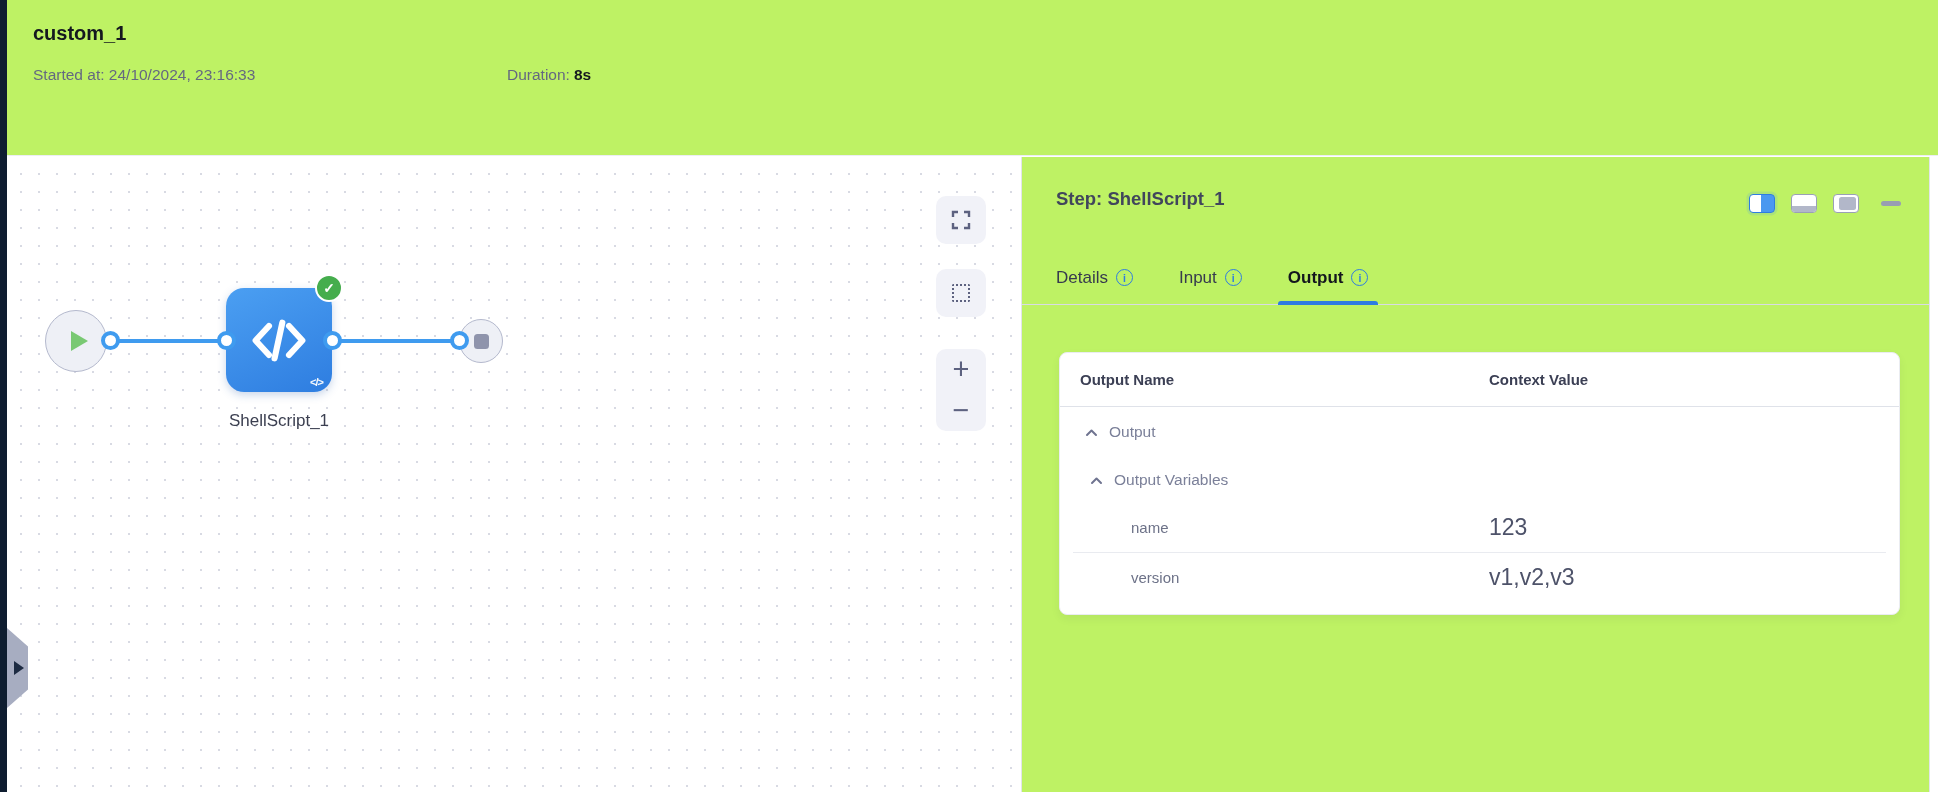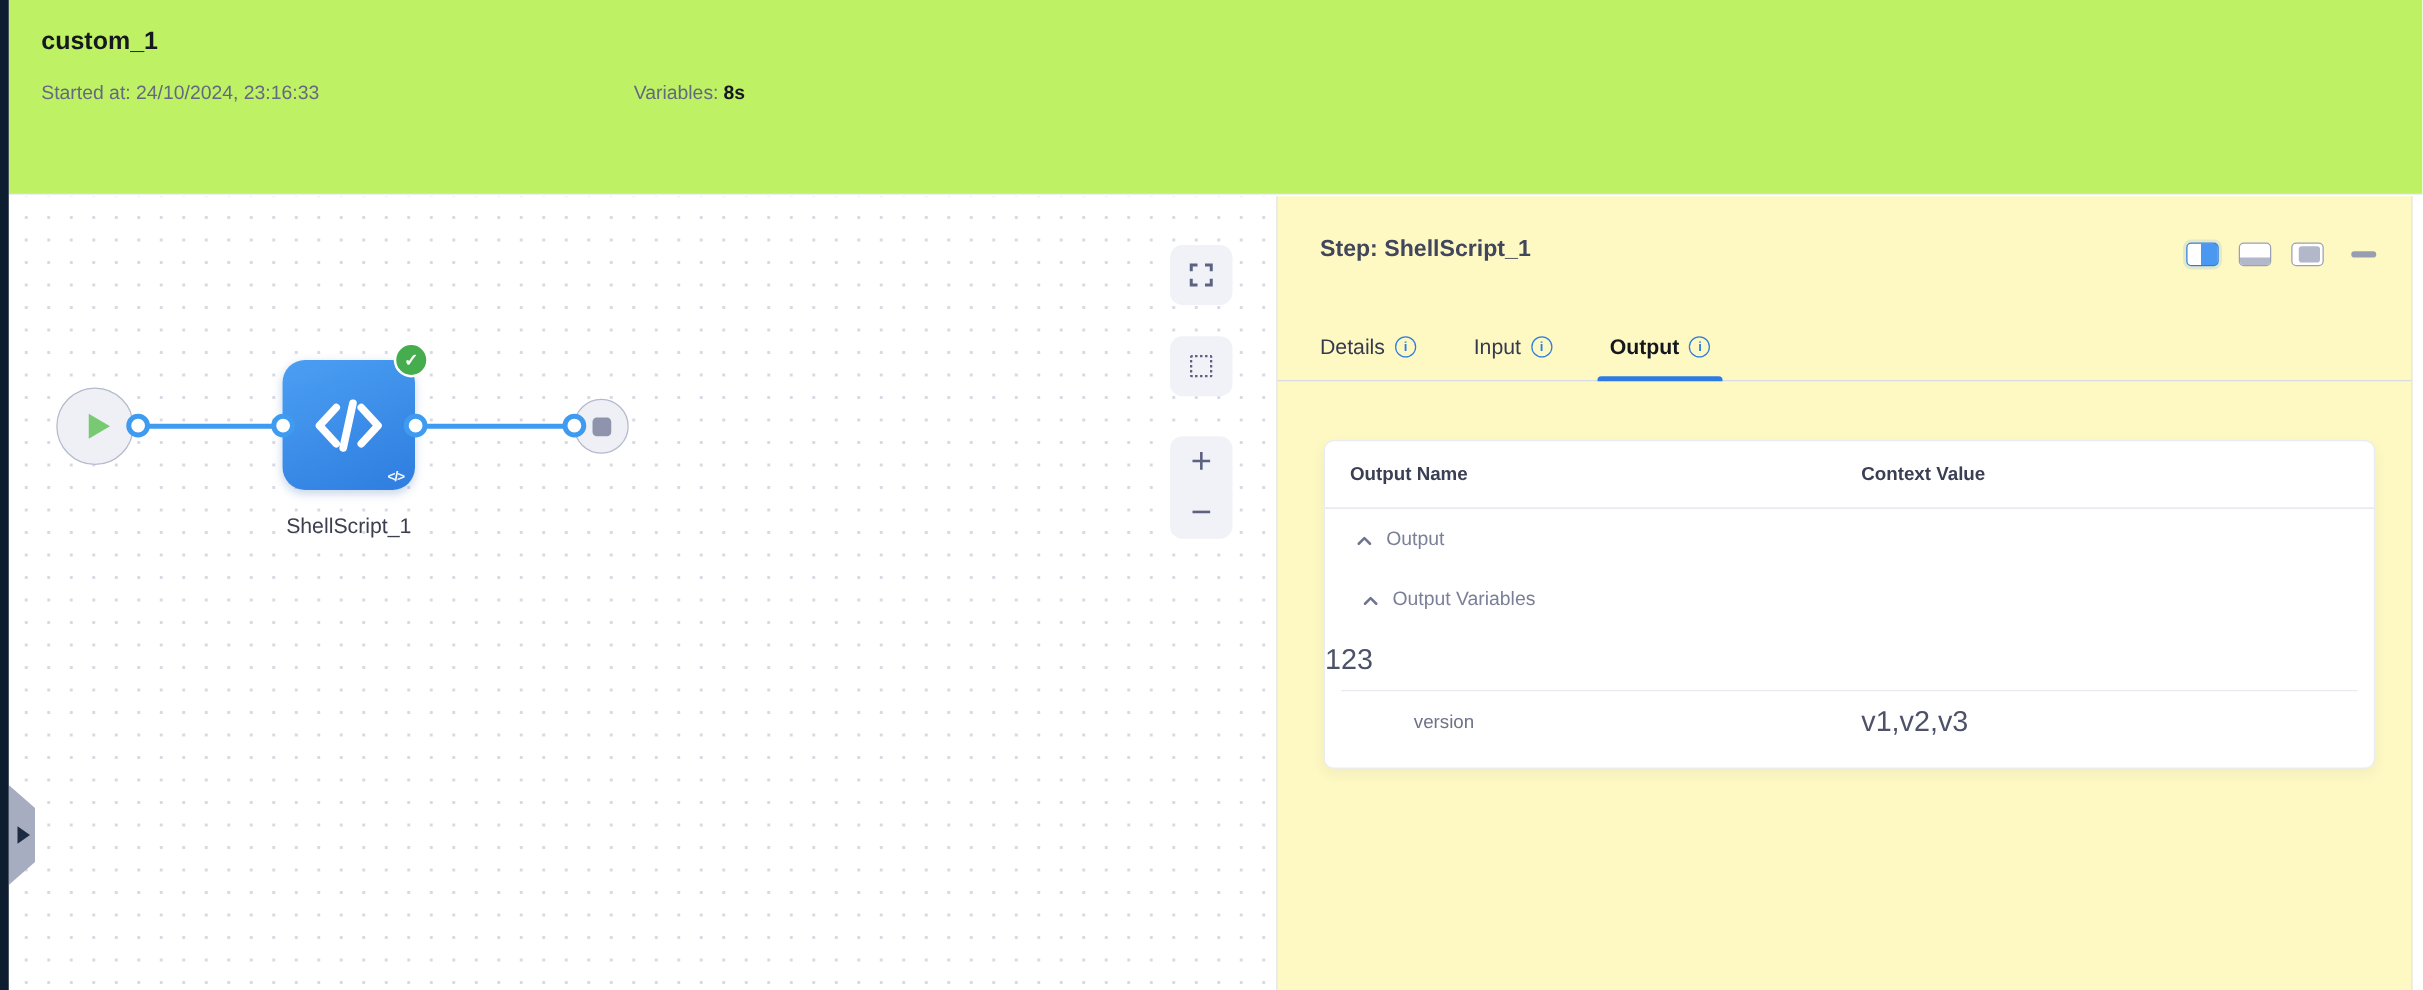--- a/index.html
+++ b/index.html
@@ -67,21 +67,21 @@
   .zoom-group button { flex:1; border:none; background:transparent; font-size:29px; font-weight:300;
                        color:#5d6280; cursor:pointer; font-family:"Liberation Sans",sans-serif; line-height:1; }
 
   .handle { position:absolute; left:0; top:471px; width:21px; height:80px; background:#a7adc1;
             clip-path:polygon(0 0, 100% 23%, 100% 77%, 0 100%); display:flex; align-items:center;
             justify-content:center; cursor:pointer; z-index:7; }
   .handle-tri { width:0; height:0; border-left:10px solid #1d2b42; border-top:7px solid transparent;
                 border-bottom:7px solid transparent; margin-left:3px; }
 
   
-  .panel { position:absolute; left:1021px; top:157px; width:909px; height:635px; background:#fef9c3;
+  .panel { position:absolute; left:1021px; top:157px; width:909px; height:635px; background:#bef264;
            border-left:1px solid #e2e4eb; border-right:1px solid #e2e4eb; }
   .panel-title { position:absolute; left:34px; top:31px; font-size:18.5px; font-weight:600; color:#41465c; }
 
   .panel-icons { position:absolute; top:37px; right:28px; display:flex; align-items:center; gap:16px; }
   .pi-btn { border:none; background:transparent; padding:0; cursor:pointer; display:flex; align-items:center; }
   .pi-split { width:26px; height:19px; border:1.6px solid #2e7ce1; border-radius:4px;
               background:linear-gradient(to right, #ffffff 46%, #4a98f0 46%);
               box-shadow:0 0 0 2.5px rgba(74,152,240,.16); }
   .pi-bottom { width:26px; height:19px; border:1.6px solid #9aa0b6; border-radius:4px; background:#fff;
                position:relative; overflow:hidden; }
@@ -127,21 +127,21 @@
   <div class="left-strip"></div>
 
   <div class="header">
     <div class="header-title">custom_1</div>
     <div class="header-meta">
       <span>Started at:</span>
       <span> </span>
       <span>24/10/2024, 23:16:33</span>
     </div>
     <div class="header-duration">
-      <span>Variables:</span><b>8s</b>
+      <span>Duration:</span><b>8s</b>
     </div>
   </div>
 
   <div class="canvas">
 
     <div class="edge edge1"></div>
     <div class="edge edge2"></div>
 
     <div class="start-node">
       <div class="play-tri"></div>
@@ -245,20 +245,21 @@
       <div class="group-row lv2">
         <span class="chev">
           <svg width="13" height="9" viewBox="0 0 13 9" fill="none" stroke="#6f7490" stroke-width="2" stroke-linecap="round" stroke-linejoin="round">
               <path d="M2 7 L6.5 2.5 L11 7"></path>
             </svg>
         </span>
         <span>Output Variables</span>
       </div>
 
       <div class="kv-row">
+        <div class="kv-name">name</div>
         <div class="kv-value">123</div>
       </div>
 
       <div class="row-div"></div>
 
       <div class="kv-row">
         <div class="kv-name">version</div>
         <div class="kv-value">v1,v2,v3</div>
       </div>
     </div>

